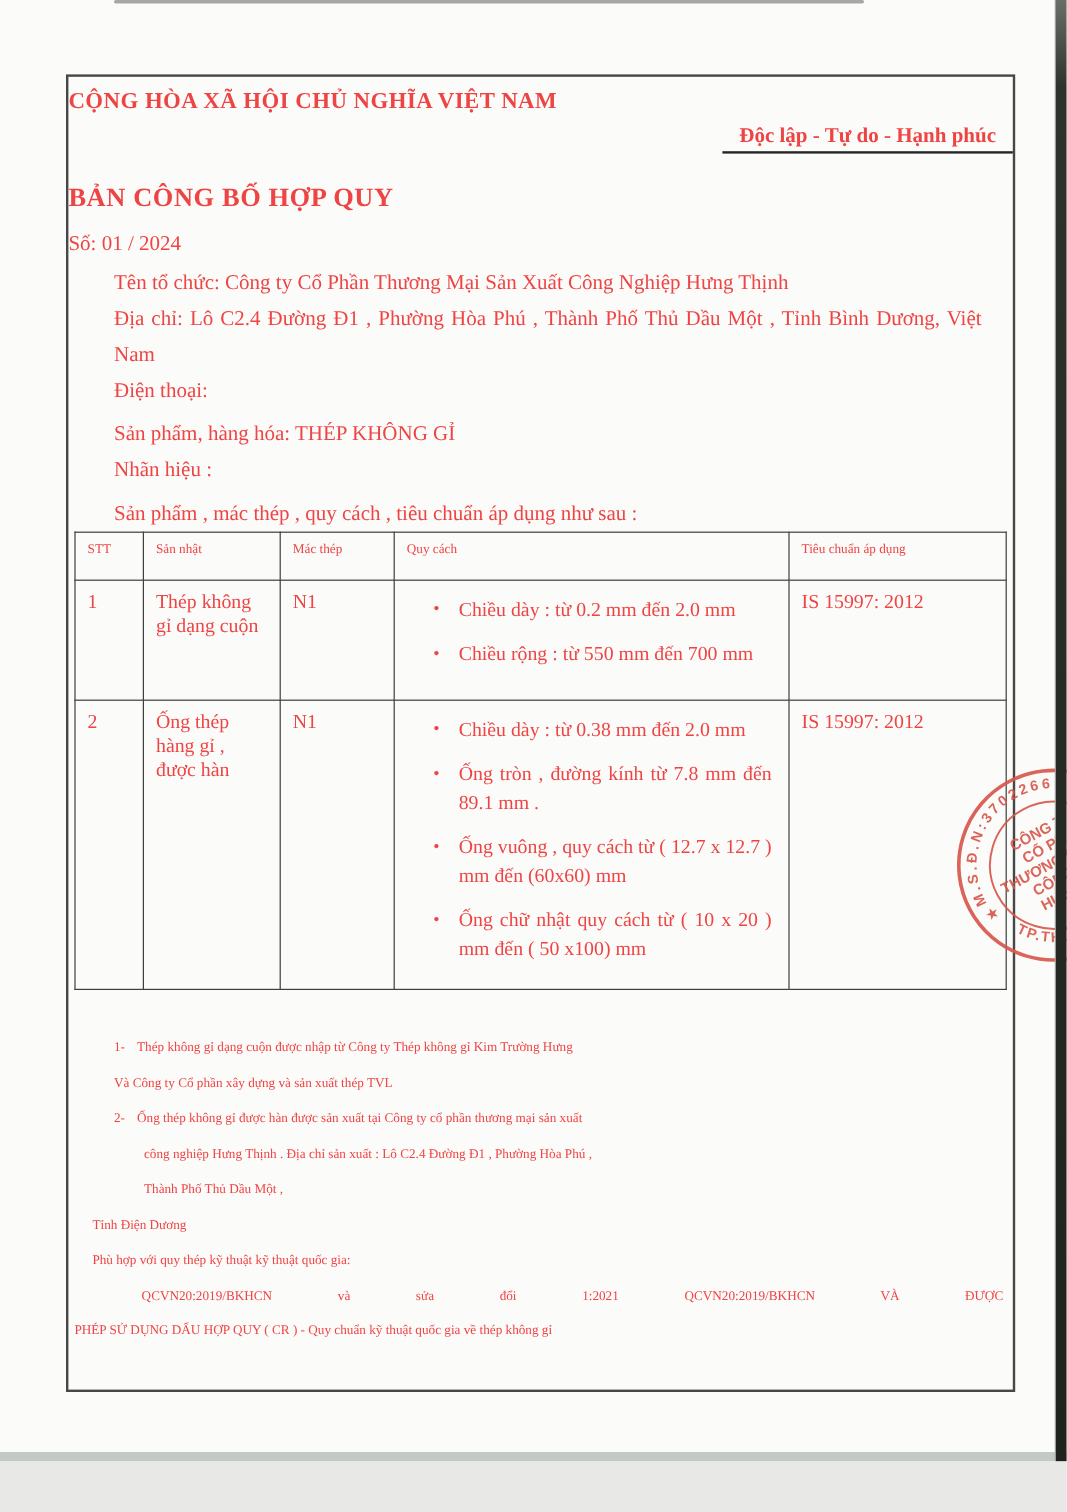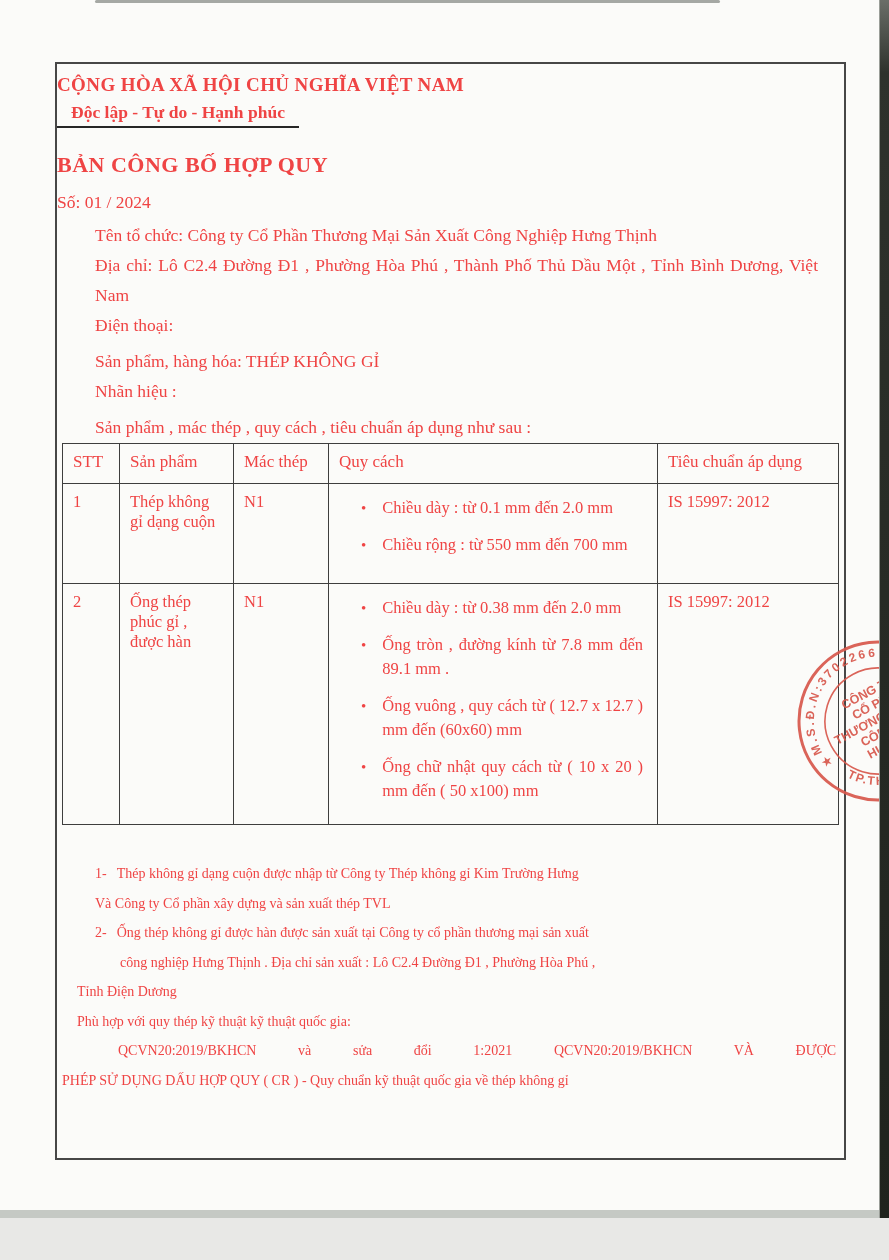--- a/index.html
+++ b/index.html
@@ -15,21 +15,21 @@
     border-left:1px solid #9a9e98;z-index:6;}
   .scan-edge-bottom{position:absolute;left:0;bottom:0;width:100%;height:8px;
     background:#c5c9c4;z-index:5;}
   .scan-smudge-top{position:absolute;top:0;left:95px;width:625px;height:3px;
     background:rgba(60,66,60,.45);border-radius:2px;z-index:3;}
   
   .frame{position:absolute;left:55px;top:62px;width:791px;height:1098px;
     border:2px solid #474747;box-sizing:border-box;background:transparent;}
   .nat-line1{position:absolute;top:10px;left:0;width:100%;
     font-weight:bold;font-size:19px;letter-spacing:.4px;}
-  .nat-line2-wrap{position:absolute;top:38px;left:0;width:100%;text-align:left;text-decoration:underline;}
+  .nat-line2-wrap{position:absolute;top:38px;left:0;width:100%;text-align:right;text-decoration:underline;}
   .nat-line2{display:inline-block;font-weight:bold;font-size:17.5px;
     border-bottom:2px solid #262626;padding:0 14px 3px 14px;}
   .doc-title{position:absolute;top:88px;left:0;width:100%;
     font-weight:bold;font-size:22px;letter-spacing:.5px;}
   .doc-no{position:absolute;top:128px;left:0;width:100%;font-size:17.5px;}
   .info{position:absolute;top:156px;left:38px;right:26px;
     font-size:17.5px;line-height:30px;}
   .info .just{text-align:justify;}
   .mt6{margin-top:6px;}
   .bold{font-weight:normal;}
@@ -38,28 +38,28 @@
     border-collapse:collapse;table-layout:fixed;font-size:16.5px;}
   table.spec-table td,table.spec-table th{
     border:1.5px solid #3e3e3e;vertical-align:top;padding:8px 10px;
     font-weight:normal;text-align:left;}
   th.h-stt,td.c-stt{text-align:center;}
   td.c-mac{text-align:center;}
   td.c-sp{text-align:justify;}
   tr.hdr{height:40px;}
   tr.r1{height:100px;}
   tr.r2{height:235px;}
-  th{font-size:17px;}
+  th{font-size:11px;}
   .specs{padding:4px 4px 0 22px;}
   .spec{display:flex;gap:16px;margin-bottom:13px;text-align:justify;}
   .spec::before{content:"•";flex:0 0 auto;font-size:15px;line-height:24px;}
   .spec span{flex:1 1 auto;line-height:24px;}
   
   .notes{position:absolute;top:795px;left:38px;right:8px;
-    font-size:14px;line-height:29.5px;}
+    font-size:11px;line-height:29.5px;}
   .note-num{display:inline-block;margin-right:10px;}
   .indent25{padding-left:25px;}
   .outdent18{margin-left:-18px;}
   .conf1{margin-left:-33px;padding-left:56px;text-align:justify;
     text-align-last:justify;}
   .conf2{margin-left:-33px;}
   
   .stamp{position:absolute;left:770px;top:613px;width:230px;height:230px;
     z-index:2;opacity:.92;pointer-events:none;}
   .stamp text{font-family:"Liberation Sans","DejaVu Sans",sans-serif;font-weight:bold;}
@@ -96,44 +96,44 @@
       <colgroup>
         <col style="width:57px">
           <col style="width:114px">
           <col style="width:95px">
           <col style="width:329px">
           <col style="width:181px">
       </colgroup>
       <tbody>
           <tr class="hdr">
         <th class="h-stt">STT</th>
-        <th>Sản phẩm</th>
+        <th>Sản nhật</th>
         <th>Mác thép</th>
         <th>Quy cách</th>
         <th>Tiêu chuẩn áp dụng</th>
       </tr>
       <tr class="r1">
         <td class="c-stt">1</td>
         <td class="c-sp">Thép không gỉ dạng cuộn</td>
         <td class="c-mac">N1</td>
         <td>
           <div class="specs">
             <div class="spec">
-                  <span>Chiều dày : từ 0.1 mm đến 2.0 mm</span>
+                  <span>Chiều dày : từ 0.2 mm đến 2.0 mm</span>
                 </div>
             <div class="spec">
                   <span>Chiều rộng : từ 550 mm đến 700 mm</span>
                 </div>
           </div>
         </td>
         <td>IS 15997: 2012</td>
       </tr>
       <tr class="r2">
         <td class="c-stt">2</td>
-        <td class="c-sp">Ống thép phúc gỉ , được hàn</td>
+        <td class="c-sp">Ống thép hàng gỉ , được hàn</td>
         <td class="c-mac">N1</td>
         <td>
           <div class="specs">
             <div class="spec">
                   <span>Chiều dày : từ 0.38 mm đến 2.0 mm</span>
                 </div>
             <div class="spec">
                   <span>Ống tròn , đường kính từ 7.8 mm đến 89.1 mm .</span>
                 </div>
             <div class="spec">
@@ -151,20 +151,21 @@
 
     <div class="notes">
       <div>
         <span class="note-num">1-</span><span>Thép không gỉ dạng cuộn được nhập từ Công ty Thép không gỉ Kim Trường Hưng</span>
       </div>
       <div>Và Công ty Cổ phần xây dựng và sản xuất thép TVL</div>
       <div>
         <span class="note-num">2-</span><span>Ống thép không gỉ được hàn được sản xuất tại Công ty cổ phần thương mại sản xuất</span>
       </div>
       <div class="indent25">công nghiệp Hưng Thịnh . Địa chỉ sản xuất : Lô C2.4 Đường Đ1 , Phường Hòa Phú ,</div>
+      <div class="indent25">Thành Phố Thủ Dầu Một ,</div>
       <div class="outdent18">Tỉnh Điện Dương</div>
       <div class="outdent18">Phù hợp với quy thép kỹ thuật kỹ thuật quốc gia:</div>
       <div class="conf1">QCVN20:2019/BKHCN và sửa đổi 1:2021 QCVN20:2019/BKHCN VÀ ĐƯỢC</div>
       <div class="conf2">PHÉP SỬ DỤNG DẤU HỢP QUY ( CR ) -  Quy chuẩn kỹ thuật quốc gia về thép không gỉ</div>
     </div>
 
   </div>
 
   <svg class="stamp" viewBox="0 0 230 230" aria-hidden="true">
     <g transform="rotate(-28 108 108)" fill="none" stroke="#d8584c">

